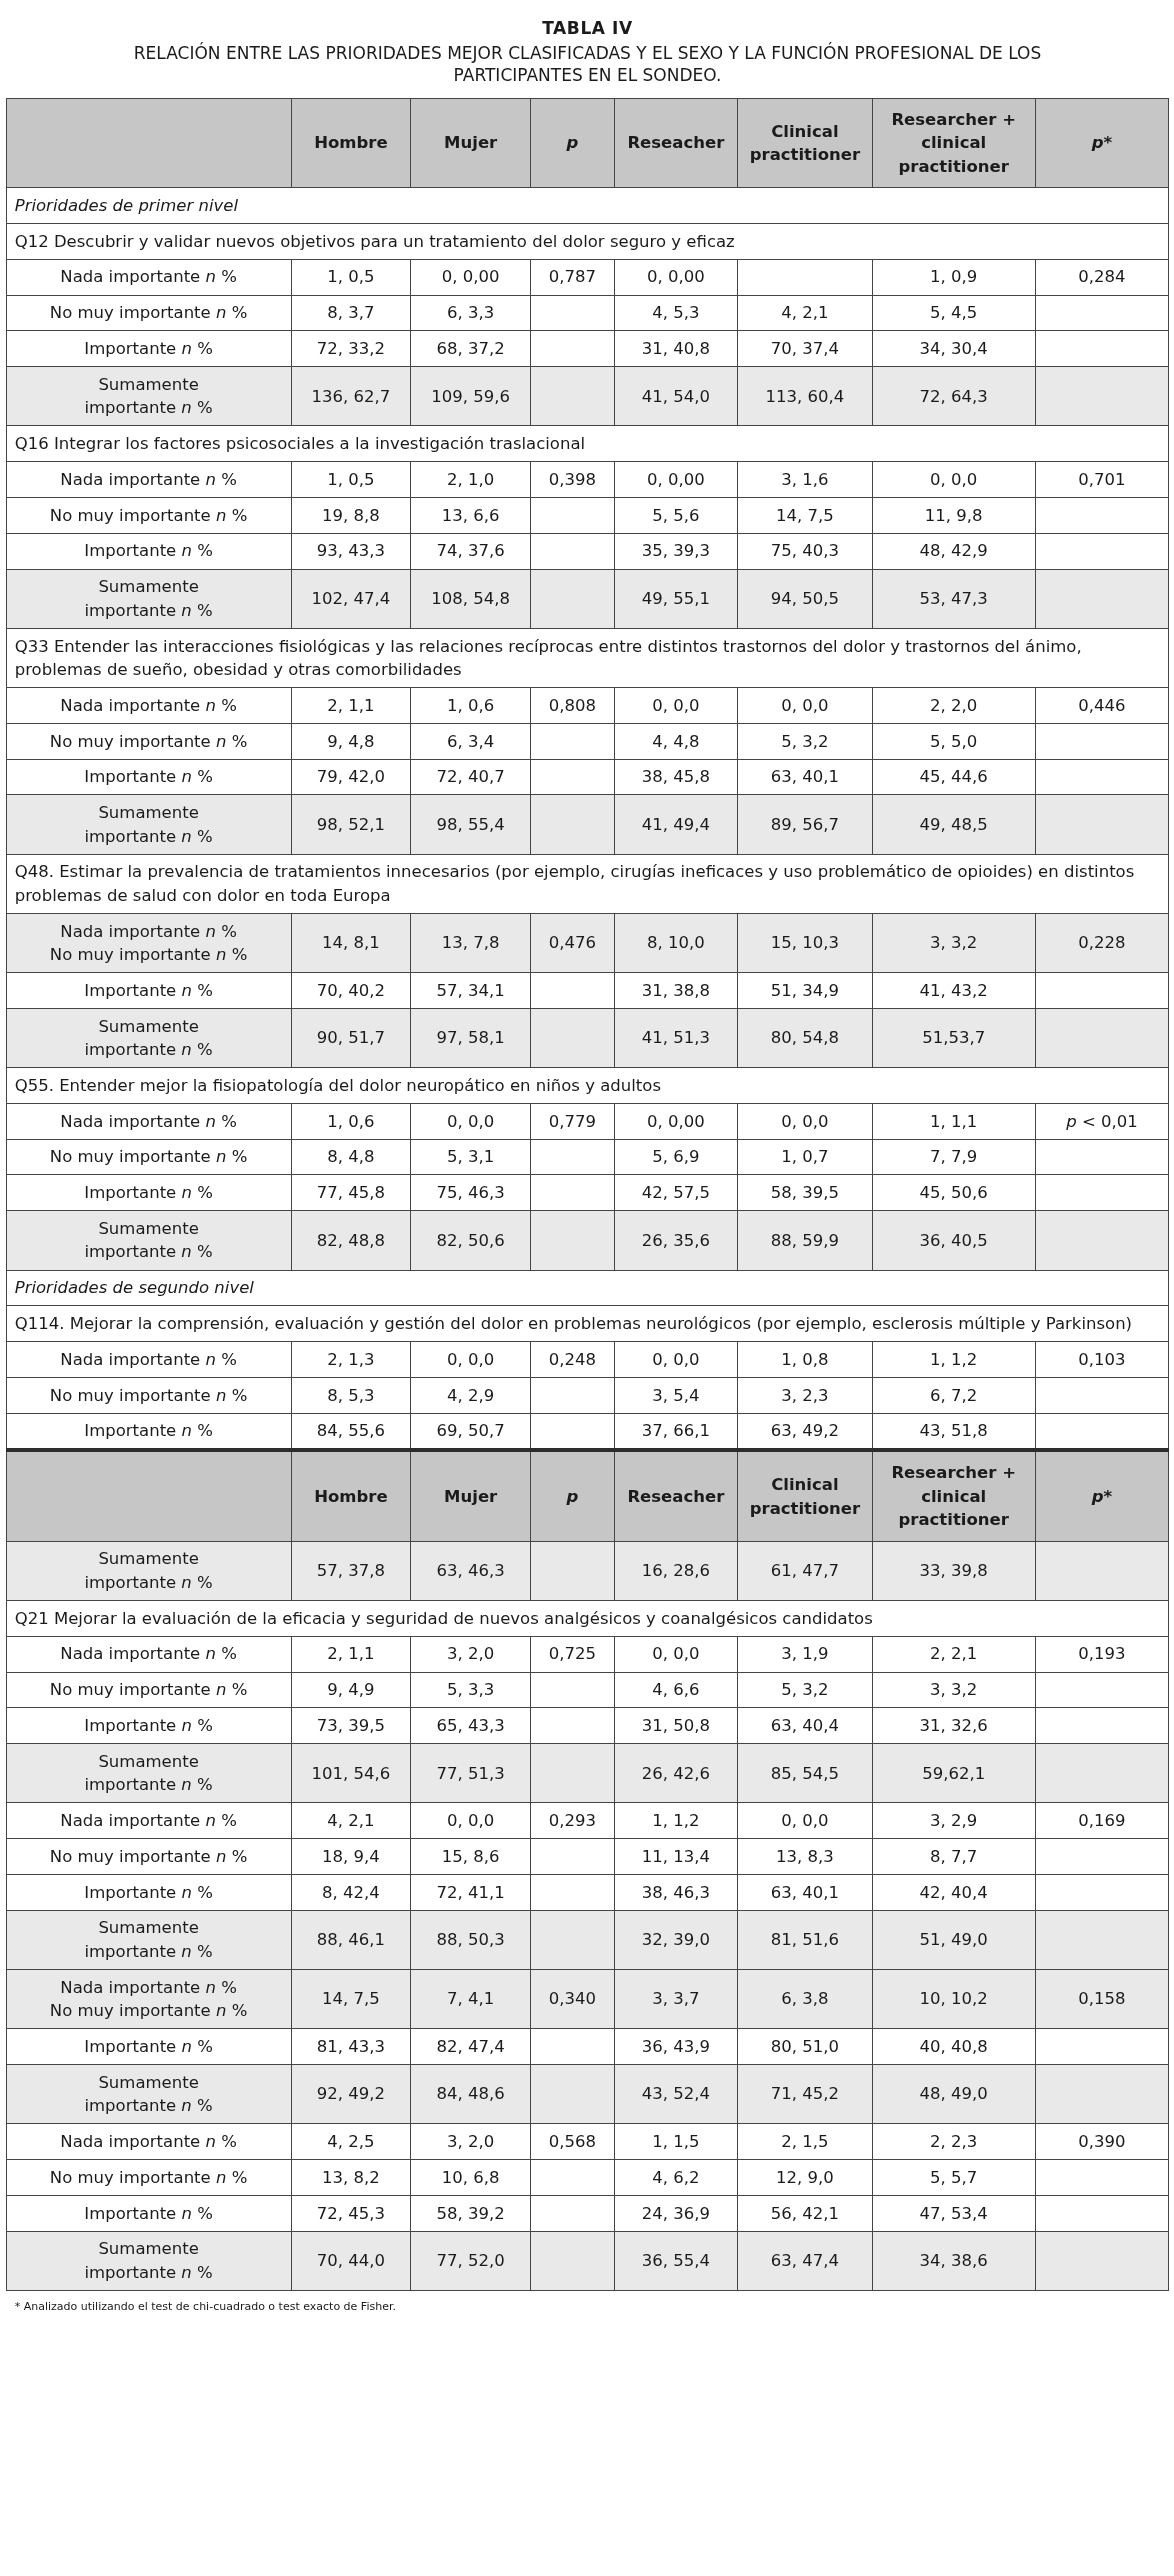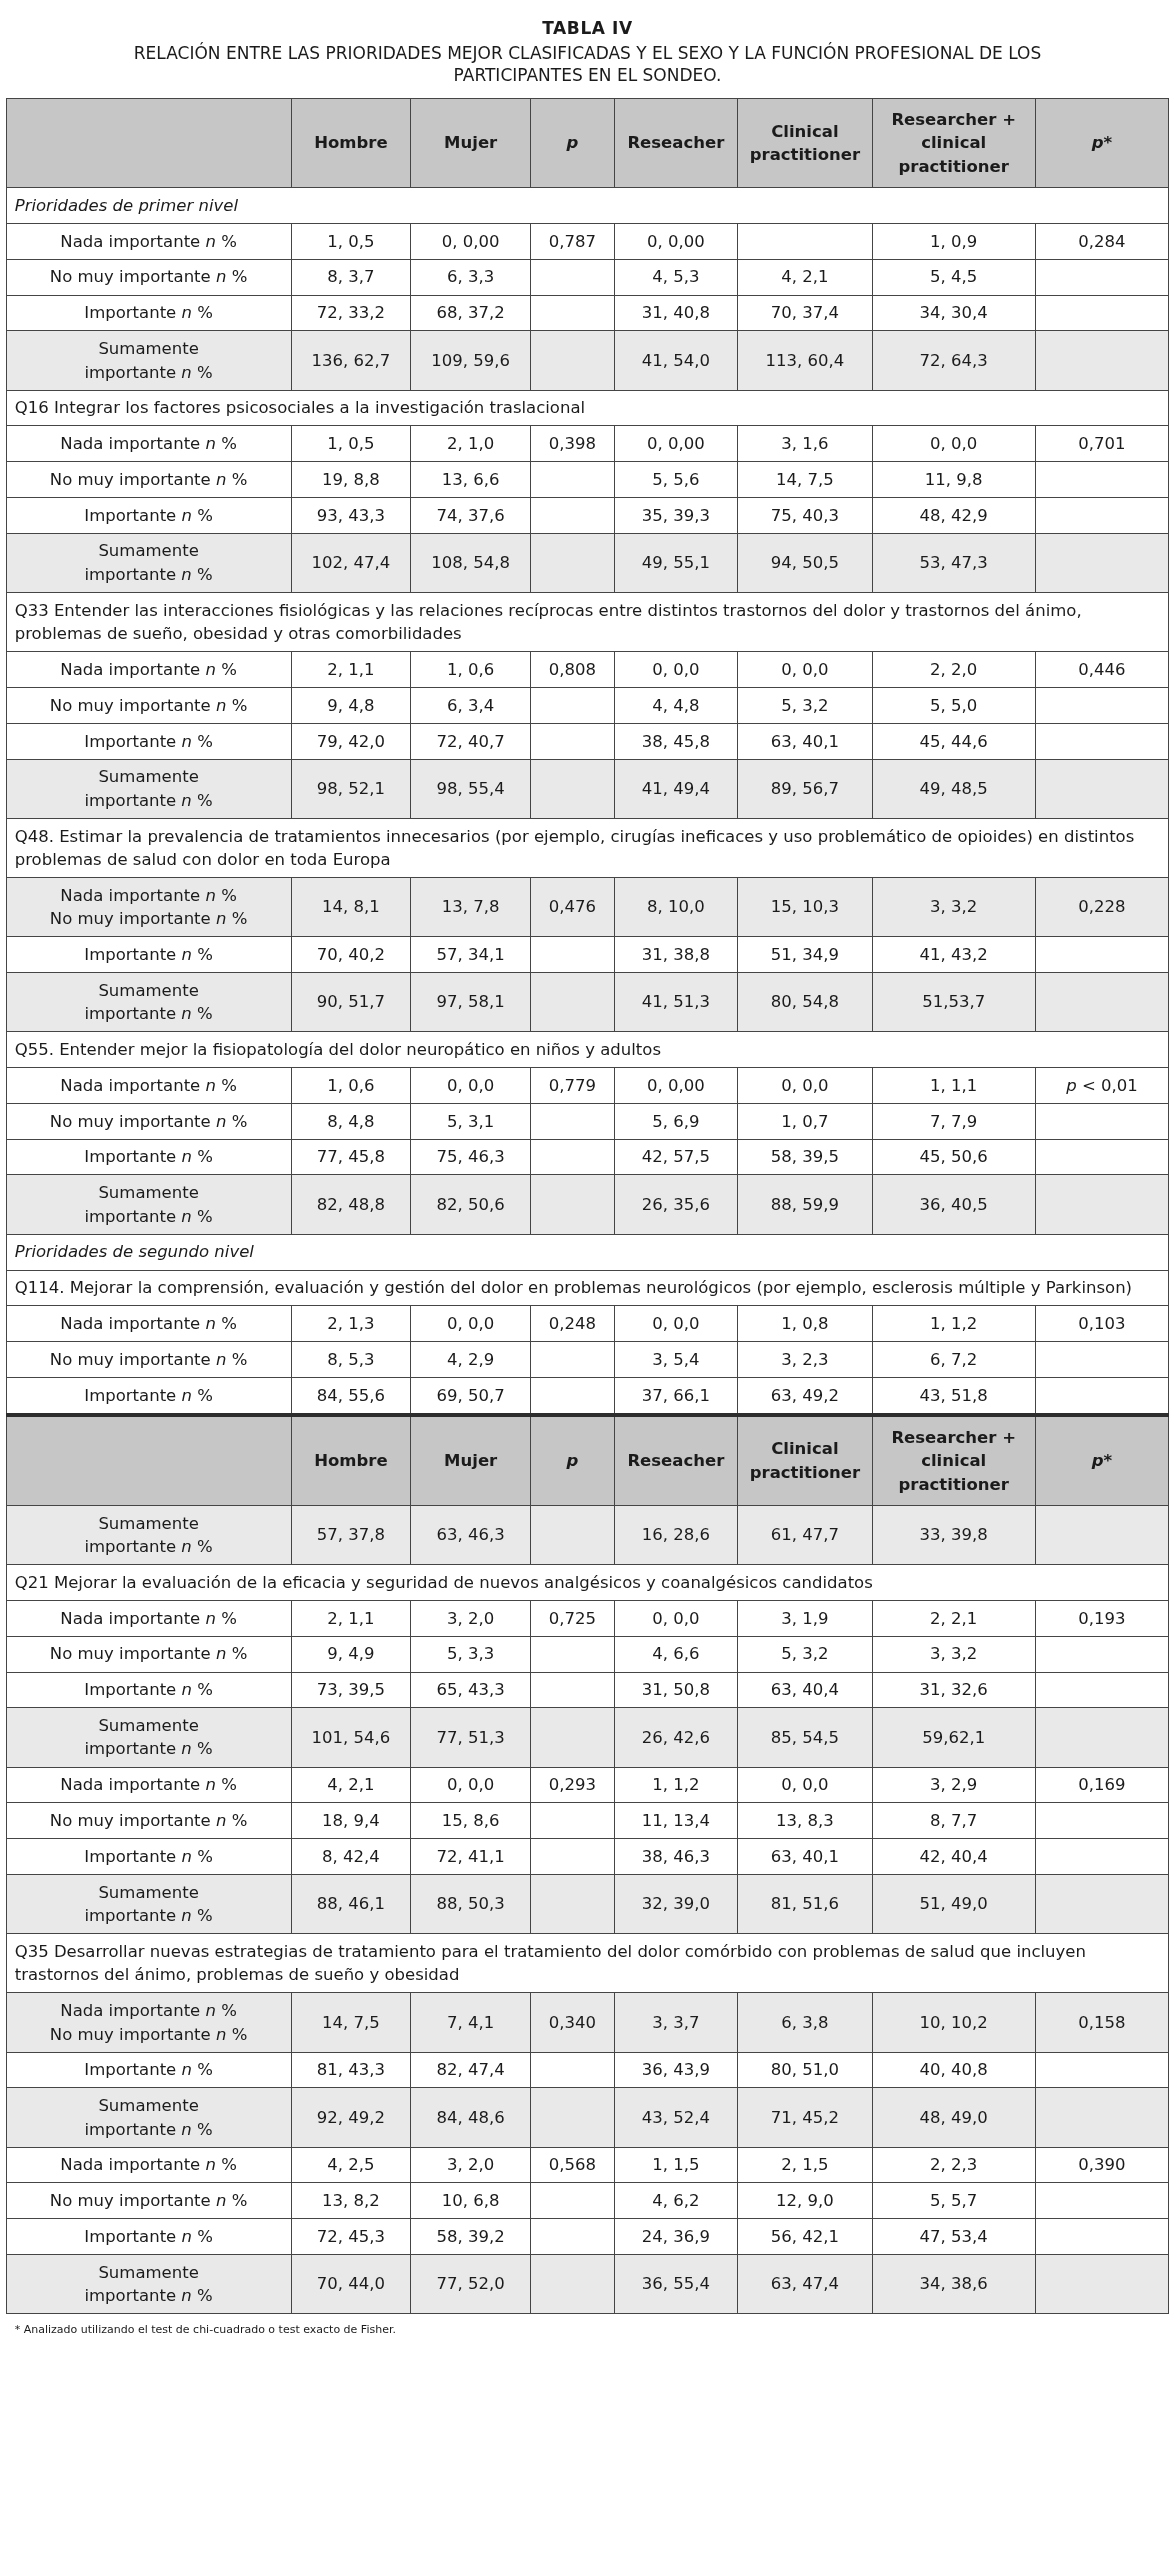--- a/index.html
+++ b/index.html
@@ -78,20 +78,23 @@
           <th>Mujer</th>
           <th class="pcol">p</th>
           <th>Reseacher</th>
           <th>Clinical practitioner</th>
           <th>Researcher + clinical practitioner</th>
           <th class="pcol">p*</th>
         </tr>
         <tr class="section-row">
           <td colspan="8">Prioridades de primer nivel</td>
         </tr>
+        <tr class="question-row">
+          <td colspan="8">Q12 Descubrir y validar nuevos objetivos para un tratamiento del dolor seguro y eficaz</td>
+        </tr>
         <tr class="data-row">
           <td class="lbl">Nada importante <i>n</i> %</td>
           <td class="val">1, 0,5</td>
           <td class="val">0, 0,00</td>
           <td class="val">0,787</td>
           <td class="val">0, 0,00</td>
           <td class="val"></td>
           <td class="val">1, 0,9</td>
           <td class="val">0,284</td>
         </tr>
@@ -419,23 +422,20 @@
         <tr class="data-row shaded">
           <td class="lbl">Sumamente<br>importante <i>n</i> %</td>
           <td class="val">88, 46,1</td>
           <td class="val">88, 50,3</td>
           <td class="val"></td>
           <td class="val">32, 39,0</td>
           <td class="val">81, 51,6</td>
           <td class="val">51, 49,0</td>
           <td class="val"></td>
         </tr>
-        <tr class="question-row">
-          <td colspan="8">Q35 Desarrollar nuevas estrategias de tratamiento para el tratamiento del dolor comórbido con problemas de salud que incluyen trastornos del ánimo, problemas de sueño y obesidad</td>
-        </tr>
         <tr class="data-row shaded">
           <td class="lbl">Nada importante <i>n</i> %<br>No muy importante <i>n</i> %</td>
           <td class="val">14, 7,5</td>
           <td class="val">7, 4,1</td>
           <td class="val">0,340</td>
           <td class="val">3, 3,7</td>
           <td class="val">6, 3,8</td>
           <td class="val">10, 10,2</td>
           <td class="val">0,158</td>
         </tr>

